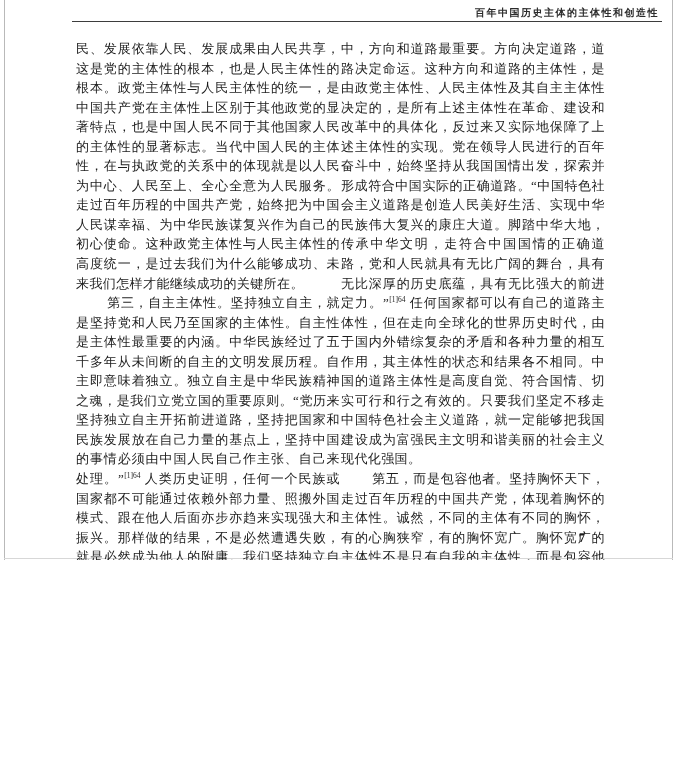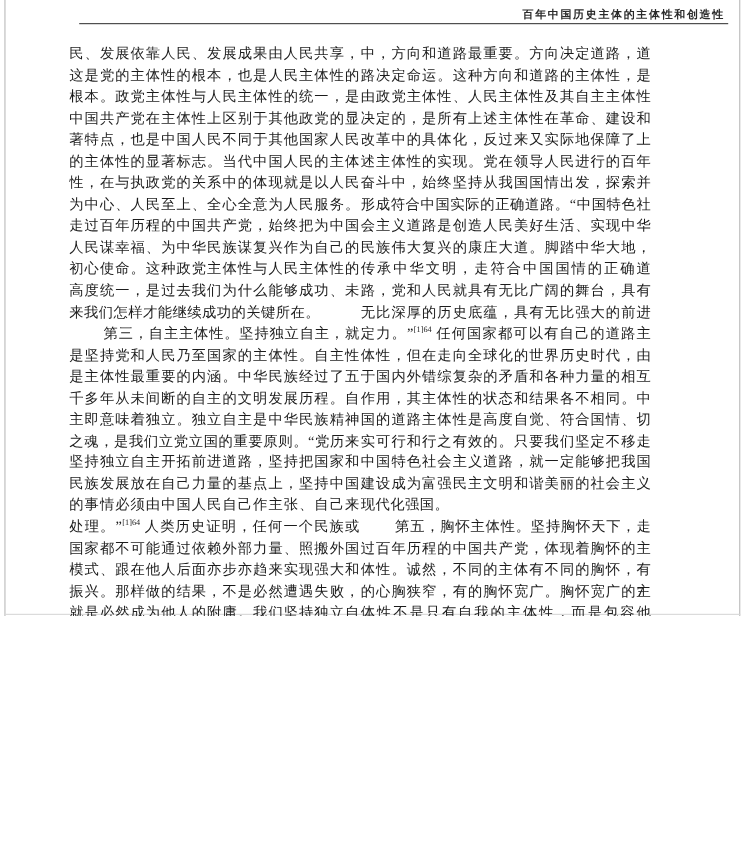--- a/index.html
+++ b/index.html
@@ -49,21 +49,21 @@
     position: absolute;
     top: 21px;
     left: 72px;
     right: 15px;
     height: 0;
     border-top: 1.6px solid #3d3d3d;
   }
   .columns {
     position: absolute;
     top: 39px;
-    left: 63px;
+    left: 76px;
     width: 537px;
     height: 742px;
     display: flex;
     gap: 1px;
     overflow: hidden;
   }
   .col {
     width: 264px;
     height: 100%;
     overflow: hidden;
@@ -104,18 +104,18 @@
   <div class="running-head">百年中国历史主体的主体性和创造性</div>
   <div class="head-rule"></div>
 
   <div class="columns">
     <div class="col" id="col-left">
         <p class="para"><span>民、发展依靠人民、发展成果由人民共享，这是党的主体性的根本，也是人民主体性的根本。政党主体性与人民主体性的统一，是中国共产党在主体性上区别于其他政党的显著特点，也是中国人民不同于其他国家人民的主体性的显著标志。当代中国人民的主体性，在与执政党的关系中的体现就是以人民为中心、人民至上、全心全意为人民服务。走过百年历程的中国共产党，始终把为中国人民谋幸福、为中华民族谋复兴作为自己的初心使命。这种政党主体性与人民主体性的高度统一，是过去我们为什么能够成功、未来我们怎样才能继续成功的关键所在。</span></p>
         <p class="para indent"><span class="bold">第三，自主主体性。</span><span>坚持独立自主，就是坚持党和人民乃至国家的主体性。自主性是主体性最重要的内涵。中华民族经过了五千多年从未间断的自主的文明发展历程。自主即意味着独立。独立自主是中华民族精神之魂，是我们立党立国的重要原则。“党历来坚持独立自主开拓前进道路，坚持把国家和民族发展放在自己力量的基点上，坚持中国的事情必须由中国人民自己作主张、自己来处理。”</span><sup>[1]64</sup><span> 人类历史证明，任何一个民族或国家都不可能通过依赖外部力量、照搬外国模式、跟在他人后面亦步亦趋来实现强大和振兴。那样做的结果，不是必然遭遇失败，就是必然成为他人的附庸。我们坚持独立自主、自力更生，既虚心学习借鉴国外的有益经验，又坚定民族自尊心和自信心，始终保持自主主体性，就一定能够把中国发展进步的命运牢牢掌握在自己手中。</span></p>
       </div>
     <div class="col" id="col-right">
         <p class="para"><span>中，方向和道路最重要。方向决定道路，道路决定命运。这种方向和道路的主体性，是由政党主体性、人民主体性及其自主主体性决定的，是所有上述主体性在革命、建设和改革中的具体化，反过来又实际地保障了上述主体性的实现。党在领导人民进行的百年奋斗中，始终坚持从我国国情出发，探索并形成符合中国实际的正确道路。“中国特色社会主义道路是创造人民美好生活、实现中华民族伟大复兴的康庄大道。脚踏中华大地，传承中华文明，走符合中国国情的正确道路，党和人民就具有无比广阔的舞台，具有无比深厚的历史底蕴，具有无比强大的前进定力。”</span><sup>[1]64</sup><span> 任何国家都可以有自己的道路主体性，但在走向全球化的世界历史时代，由于国内外错综复杂的矛盾和各种力量的相互作用，其主体性的状态和结果各不相同。中国的道路主体性是高度自觉、符合国情、切实可行和行之有效的。只要我们坚定不移走中国特色社会主义道路，就一定能够把我国建设成为富强民主文明和谐美丽的社会主义现代化强国。</span></p>
-        <p class="para indent"><span class="bold">第五，胸怀主体性。</span><span>坚持胸怀天下，走过百年历程的中国共产党，体现着胸怀的主体性。诚然，不同的主体有不同的胸怀，有的心胸狭窄，有的胸怀宽广。胸怀宽广的主体性不是只有自我的主体性，而是包容他者、胸怀天下的主体性。这是一种走向共同性和公共性的主体性。中华文明传统历来重视人与人的关系，强调“仁者爱人”（《孟子·离娄下》）。“仁”的原则在于“己所不欲，勿施于人”（《论语·颜渊》），“己欲立而立人，己欲达而达人”（《论语·雍也》）。在这种人文理想中，天下一家，四海之内皆兄弟。这种胸怀主体性依循的是“大道”，大道之行，天下为公。中国共产党继承并发展了中华民族优秀传统文化。“党始终以世界眼光关</span></p>
+        <p class="para indent"><span class="bold">第五，而是包容他者。</span><span>坚持胸怀天下，走过百年历程的中国共产党，体现着胸怀的主体性。诚然，不同的主体有不同的胸怀，有的心胸狭窄，有的胸怀宽广。胸怀宽广的主体性不是只有自我的主体性，而是包容他者、胸怀天下的主体性。这是一种走向共同性和公共性的主体性。中华文明传统历来重视人与人的关系，强调“仁者爱人”（《孟子·离娄下》）。“仁”的原则在于“己所不欲，勿施于人”（《论语·颜渊》），“己欲立而立人，己欲达而达人”（《论语·雍也》）。在这种人文理想中，天下一家，四海之内皆兄弟。这种胸怀主体性依循的是“大道”，大道之行，天下为公。中国共产党继承并发展了中华民族优秀传统文化。“党始终以世界眼光关</span></p>
       </div>
   </div>
 
   <div class="page-number">7</div>
 </div>
 
 </body></html>

